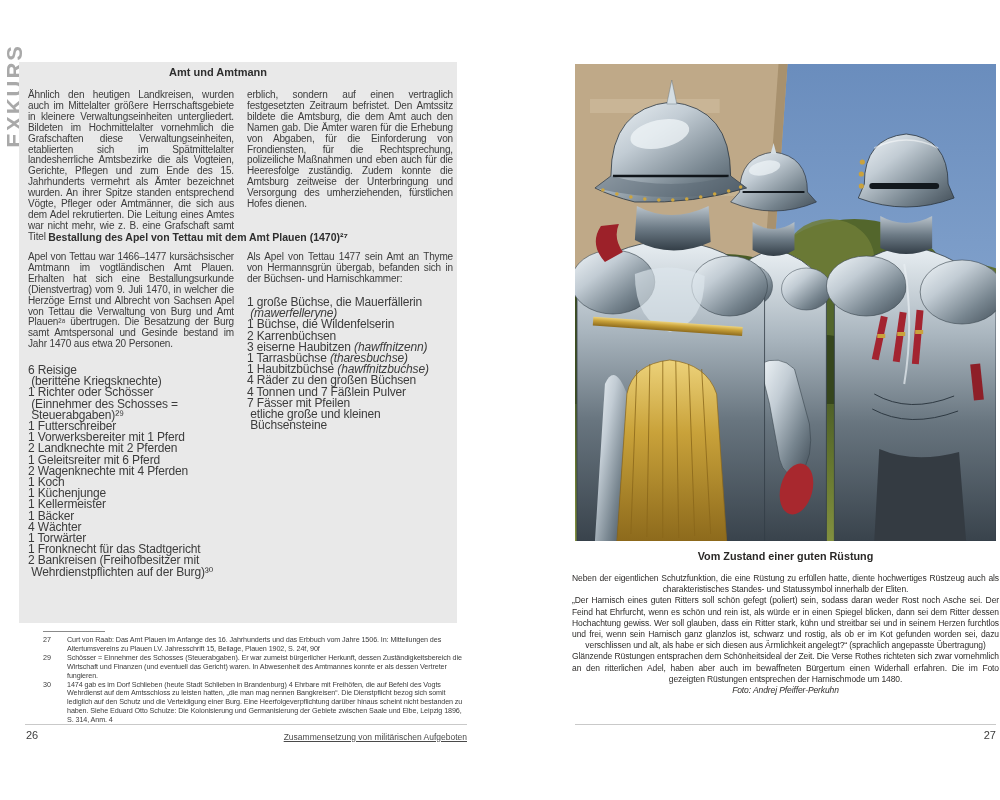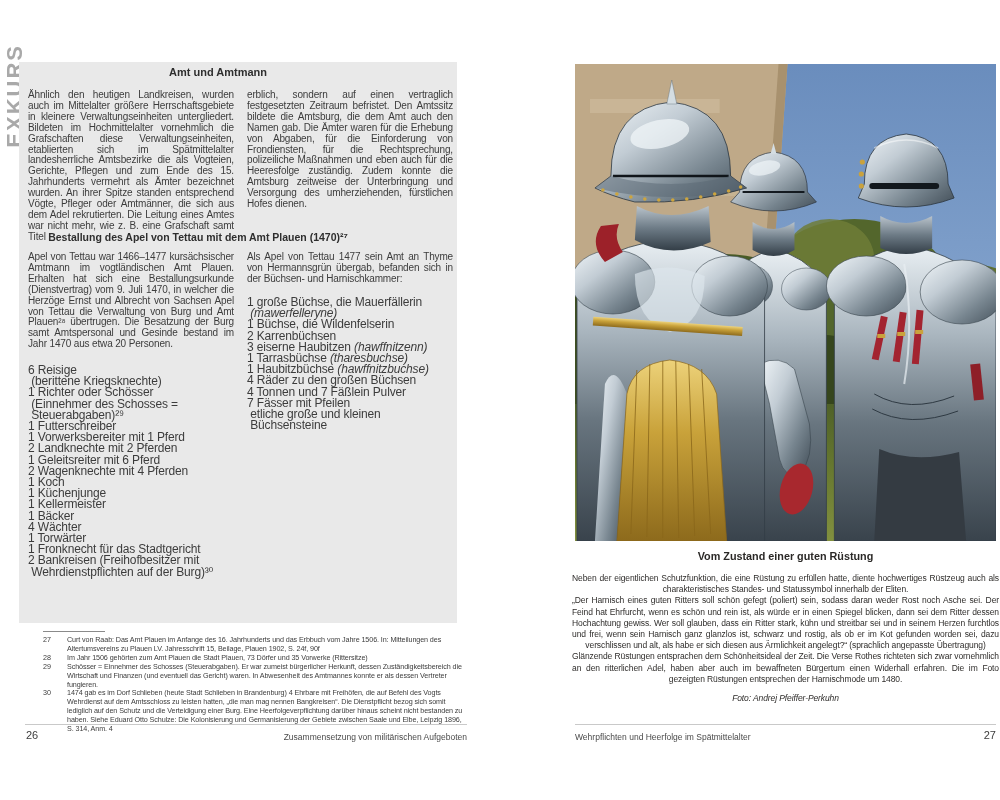--- a/index.html
+++ b/index.html
@@ -33,32 +33,32 @@
   .fn-num{width:24px;flex:0 0 24px;}
   .fn-text{flex:1;text-align:left;}
 
   .footer-line{position:absolute;top:724px;border-top:1px solid #c9c9c9;}
   #flineL{left:25px;width:442px;}
   #flineR{left:575px;width:421px;}
   .pagenum{position:absolute;top:729px;font-size:11px;color:#3c3c3c;}
   #pnumL{left:26px;}
   #pnumR{left:575px;width:421px;text-align:right;}
   .runhead{position:absolute;top:732px;font-size:8.5px;color:#4a4a4a;}
-  #rheadL{left:25px;width:442px;text-align:right;}
+  #rheadL{left:25px;width:442px;text-align:right;text-decoration:underline;}
   #rheadR{left:575px;width:421px;text-align:left;}
 
   
   .photo{position:absolute;left:575px;top:64px;width:421px;height:477px;}
   .photo svg{display:block;width:100%;height:100%;}
 
   .caption{position:absolute;left:572px;top:550px;width:427px;}
   .cap-title{text-align:center;font-weight:bold;font-size:10.8px;color:#2b2927;margin-bottom:11px;}
   .cap-par{font-size:8.5px;line-height:11.2px;letter-spacing:-0.1px;color:#2f2d2b;
            text-align:justify;text-align-last:center;-moz-text-align-last:center;}
-  .cap-par.credit{font-style:italic;text-align:center;margin-top:8px;}
+  .cap-par.credit{font-style:italic;text-align:center;}
 </style>
 </head>
 <body>
 
 <div id="canvas">
 
   <div class="exkurs">EXKURS</div>
   <div class="graybox"></div>
   <div class="h1">Amt und Amtmann</div>
   <div class="col" id="c1p1">Ähnlich den heutigen Landkreisen, wurden auch im Mittelalter größere Herrschaftsgebiete in kleinere Verwaltungseinheiten untergliedert. Bildeten im Hochmittelalter vornehmlich die Grafschaften diese Verwaltungseinheiten, etablierten sich im Spätmittelalter landesherrliche Amtsbezirke die als Vogteien, Gerichte, Pflegen und zum Ende des 15. Jahrhunderts vermehrt als Ämter bezeichnet wurden. An ihrer Spitze standen entsprechend Vögte, Pfleger oder Amtmänner, die sich aus dem Adel rekrutierten. Die Leitung eines Amtes war nicht mehr, wie z. B. eine Grafschaft samt Titel</div>
@@ -102,24 +102,20 @@
       <div class="list-line"> Büchsensteine</div>
     </div>
 
   <div class="fn-rule"></div>
   <div class="footnotes" id="fnblock">
       <div class="fn-row">
         <span class="fn-num">27</span>
         <span class="fn-text">Curt von Raab: Das Amt Plauen im Anfange des 16. Jahrhunderts und das Erbbuch vom Jahre 1506. In: Mitteilungen des Altertumsvereins zu Plauen LV. Jahresschrift 15, Beilage, Plauen 1902, S. 24f, 90f</span>
       </div>
       <div class="fn-row">
-        <span class="fn-num">28</span>
-        <span class="fn-text">Im Jahr 1506 gehörten zum Amt Plauen die Stadt Plauen, 73 Dörfer und 35 Vorwerke (Rittersitze)</span>
-      </div>
-      <div class="fn-row">
         <span class="fn-num">29</span>
         <span class="fn-text">Schösser = Einnehmer des Schosses (Steuerabgaben). Er war zumeist bürgerlicher Herkunft, dessen Zuständigkeitsbereich die Wirtschaft und Finanzen (und eventuell das Gericht) waren. In Abwesenheit des Amtmannes konnte er als dessen Vertreter fungieren.</span>
       </div>
       <div class="fn-row">
         <span class="fn-num">30</span>
         <span class="fn-text">1474 gab es im Dorf Schlieben (heute Stadt Schlieben in Brandenburg) 4 Ehrbare mit Freihöfen, die auf Befehl des Vogts Wehrdienst auf dem Amtsschloss zu leisten hatten, „die man mag nennen Bangkreisen“. Die Dienstpflicht bezog sich somit lediglich auf den Schutz und die Verteidigung einer Burg. Eine Heerfolgeverpflichtung darüber hinaus scheint nicht bestanden zu haben. Siehe Eduard Otto Schulze: Die Kolonisierung und Germanisierung der Gebiete zwischen Saale und Elbe, Leipzig 1896, S. 314, Anm. 4</span>
       </div>
     </div>
 
   <div class="footer-line" id="flineL"></div>
@@ -276,16 +272,15 @@
     <div class="cap-title">Vom Zustand einer guten Rüstung</div>
     <div id="cap-paragraphs">
         <div class="cap-par">Neben der eigentlichen Schutzfunktion, die eine Rüstung zu erfüllen hatte, diente hochwertiges Rüstzeug auch als charakteristisches Standes- und Statussymbol innerhalb der Eliten.</div>
         <div class="cap-par">„Der Harnisch eines guten Ritters soll schön gefegt (poliert) sein, sodass daran weder Rost noch Asche sei. Der Feind hat Ehrfurcht, wenn es schön und rein ist, als würde er in einen Spiegel blicken, dann sei dem Ritter dessen Hochachtung gewiss. Wer soll glauben, dass ein Ritter stark, kühn und streitbar sei und in seinem Herzen furchtlos und frei, wenn sein Harnisch ganz glanzlos ist, schwarz und rostig, als ob er im Kot gefunden worden sei, dazu verschlissen und alt, als habe er sich diesen aus Ärmlichkeit angelegt?“ (sprachlich angepasste Übertragung)</div>
         <div class="cap-par">Glänzende Rüstungen entsprachen dem Schönheitsideal der Zeit. Die Verse Rothes richteten sich zwar vornehmlich an den ritterlichen Adel, haben aber auch im bewaffneten Bürgertum einen Widerhall erfahren. Die im Foto gezeigten Rüstungen entsprechen der Harnischmode um 1480.</div>
         <div class="cap-par credit">Foto: Andrej Pfeiffer-Perkuhn</div>
       </div>
   </div>
 
   <div class="footer-line" id="flineR"></div>
-  <div class="runhead" id="rheadR">Wehrpflichten und Heerfolge im Spätmittelalter</div>
   <div class="pagenum" id="pnumR">27</div>
 
 </div>
 
 </body></html>

